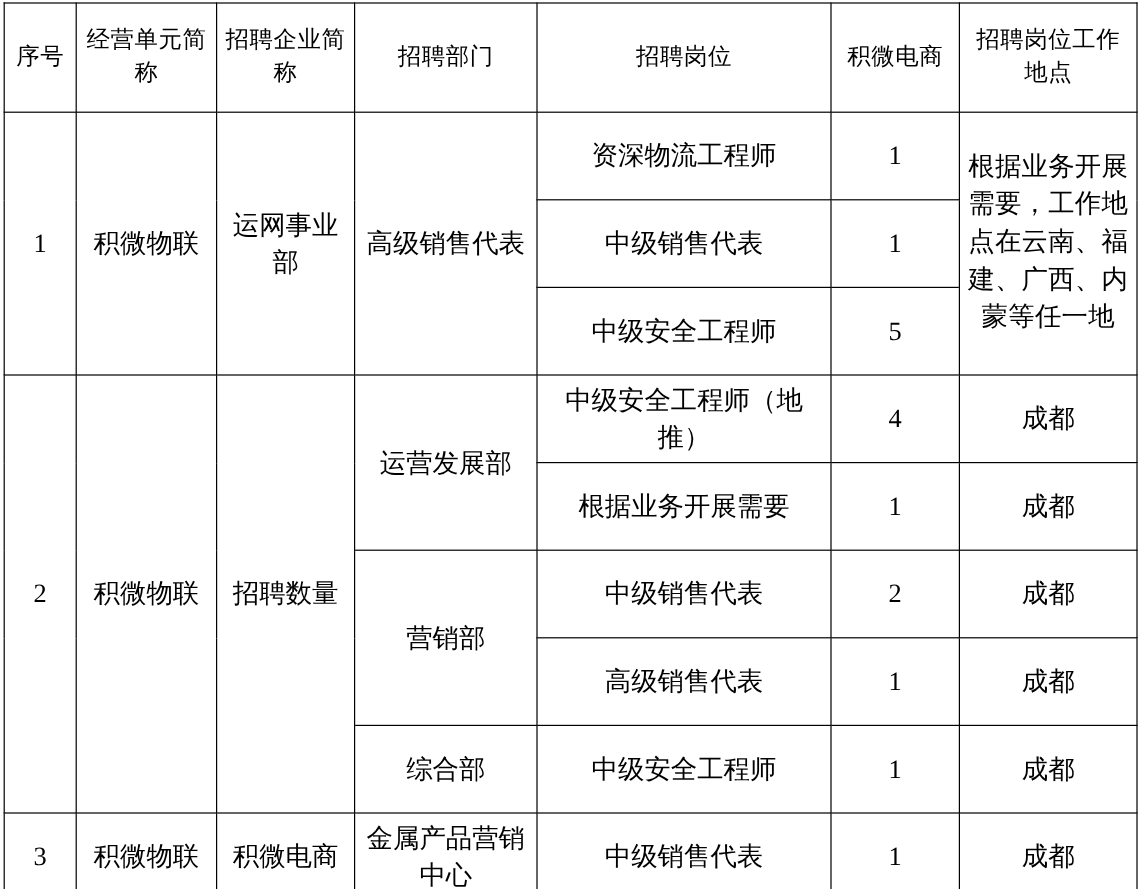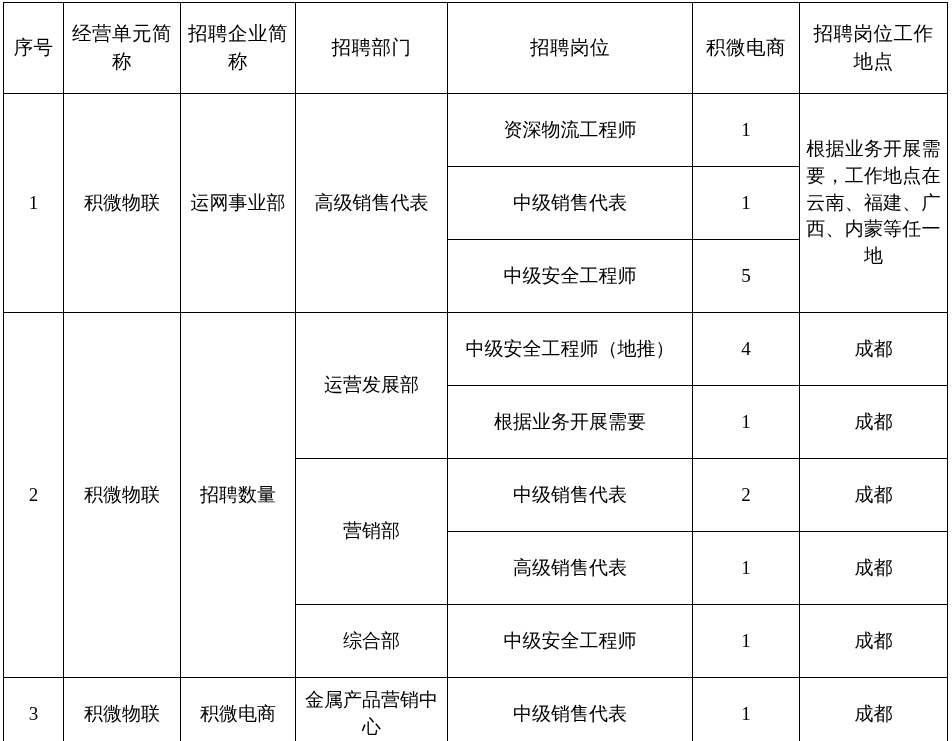--- a/index.html
+++ b/index.html
@@ -32,38 +32,39 @@
   table.recruit col.c3 { width: 152px; }
   table.recruit col.c4 { width: 245px; }
   table.recruit col.c5 { width: 107px; }
   table.recruit col.c6 { width: 148px; }
 
   table.recruit td, table.recruit th {
     border: 1px solid #000000;
     text-align: center;
     vertical-align: middle;
     font-weight: normal;
-    font-size: 19px;
+    font-size: 22px;
     line-height: 1.42;
     padding: 3px 4px;
     word-break: break-all;
   }
   table.recruit thead th {
     height: 84px;
     font-size: 19.5px;
     letter-spacing: 0.5px;
   }
   td.num, td.count {
     font-size: 19px;
   }
   td.loc-multi {
     font-size: 19px;
     line-height: 1.47;
     letter-spacing: 0.2px;
     padding: 4px 8px;
+    font-family: Liberation Mono, monospace;
   }
   tr.body-row td { height: 66px; }
 </style>
 </head>
 <body>
 
 <div class="sheet">
   <table class="recruit">
     <colgroup>
       <col class="c0">

